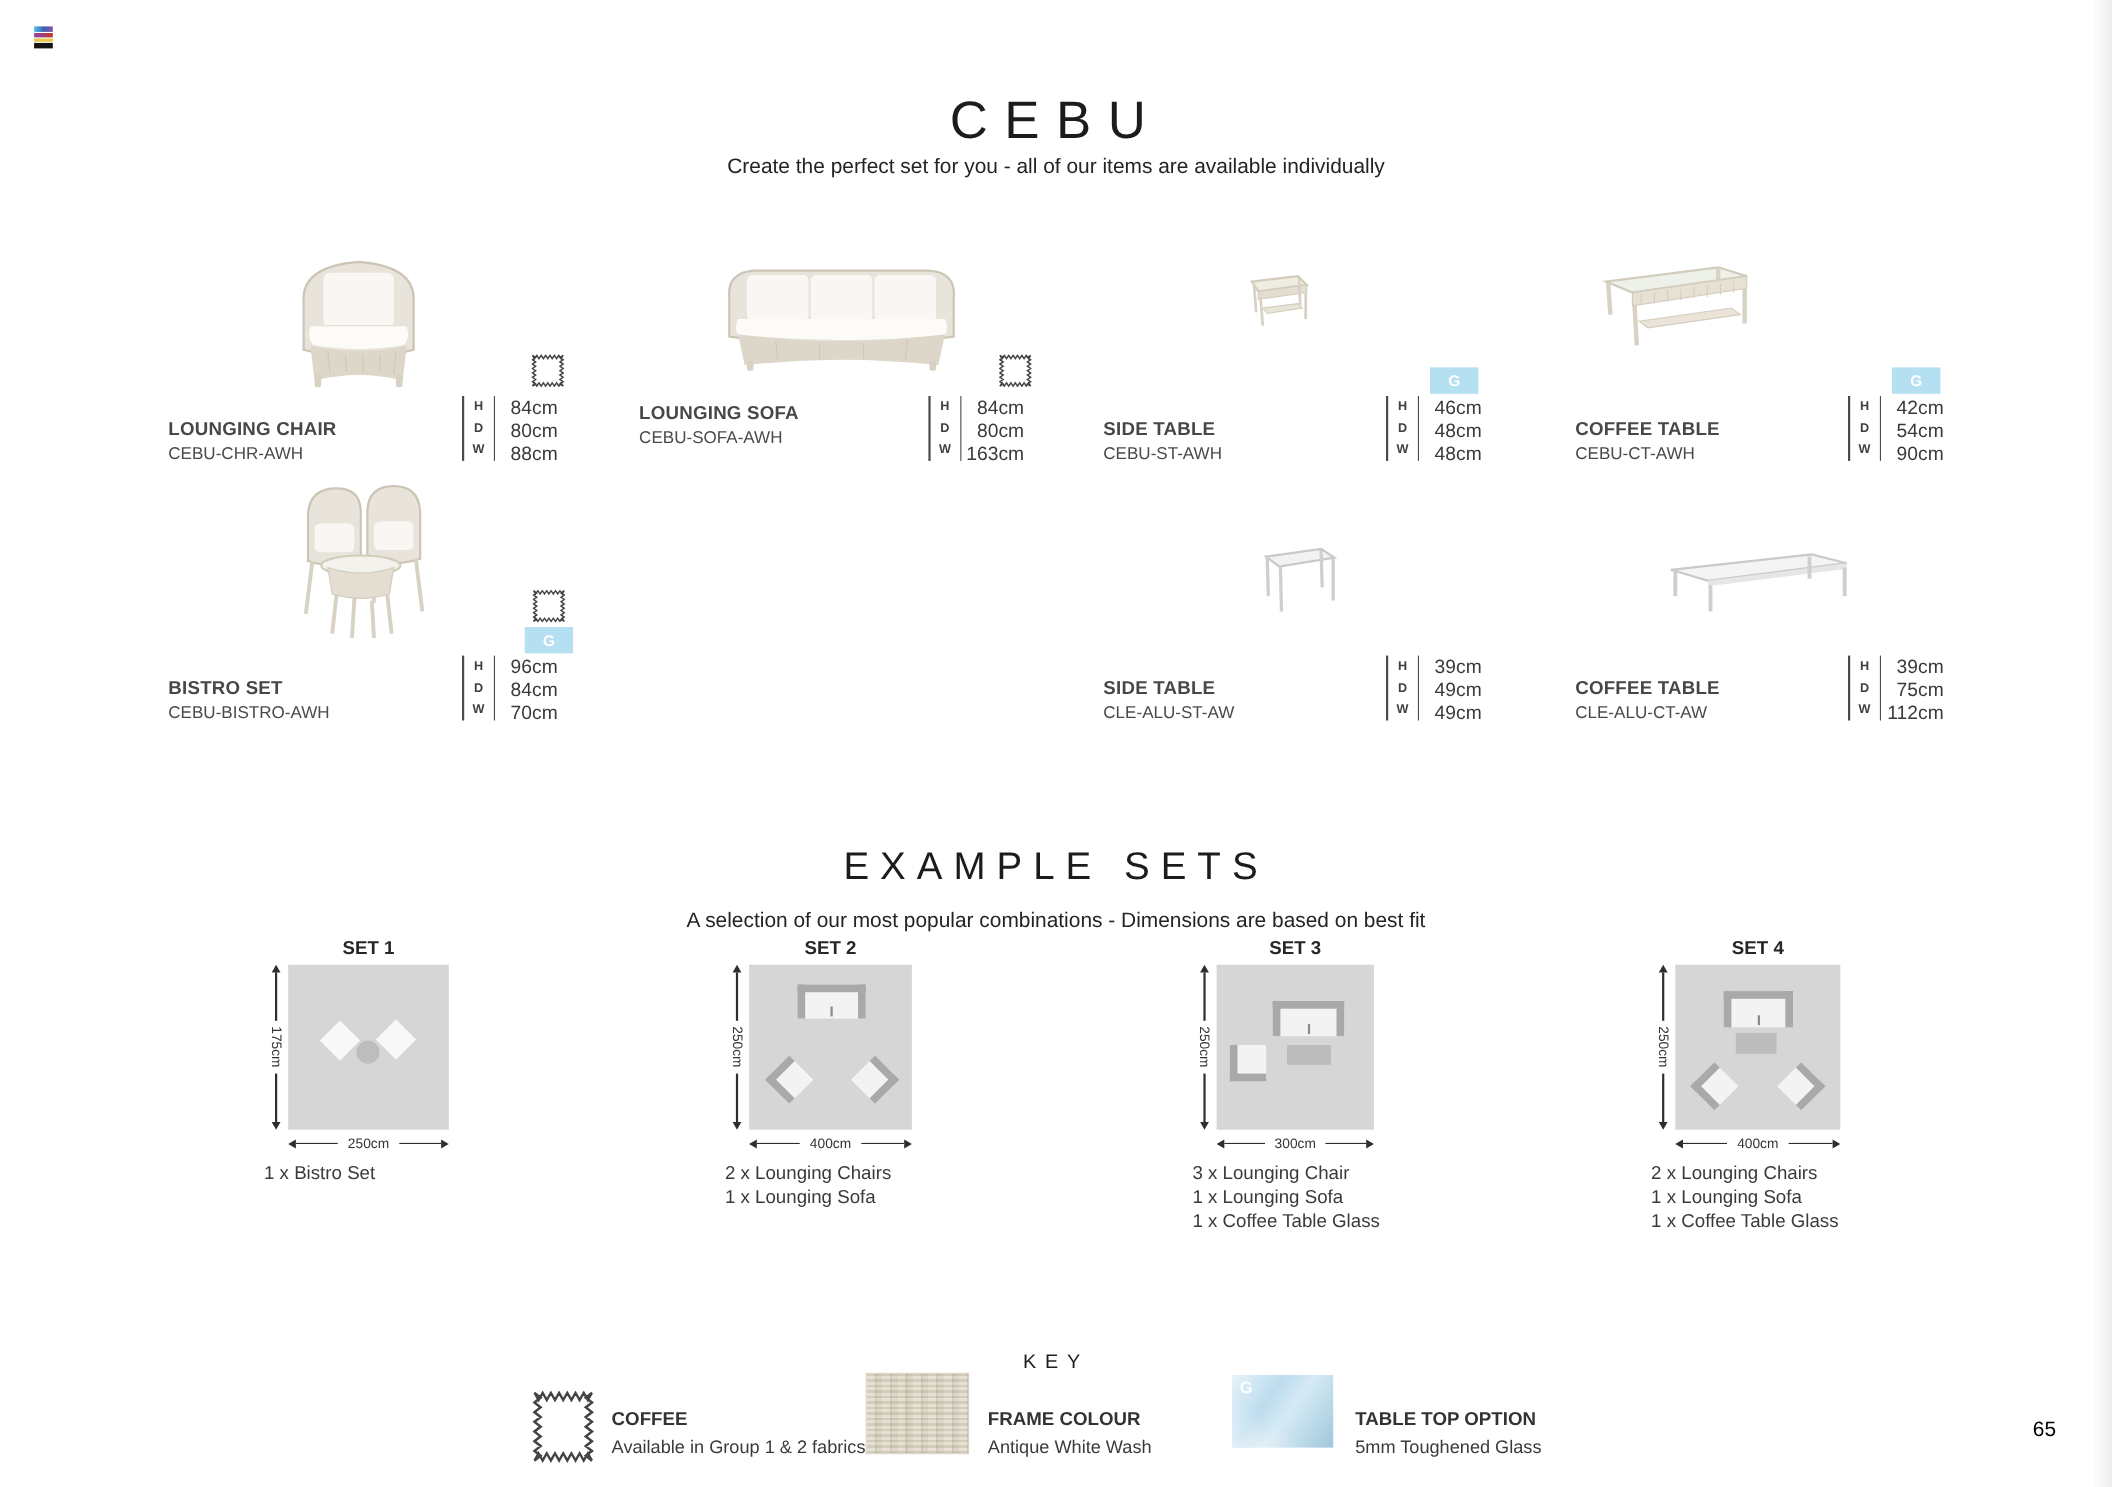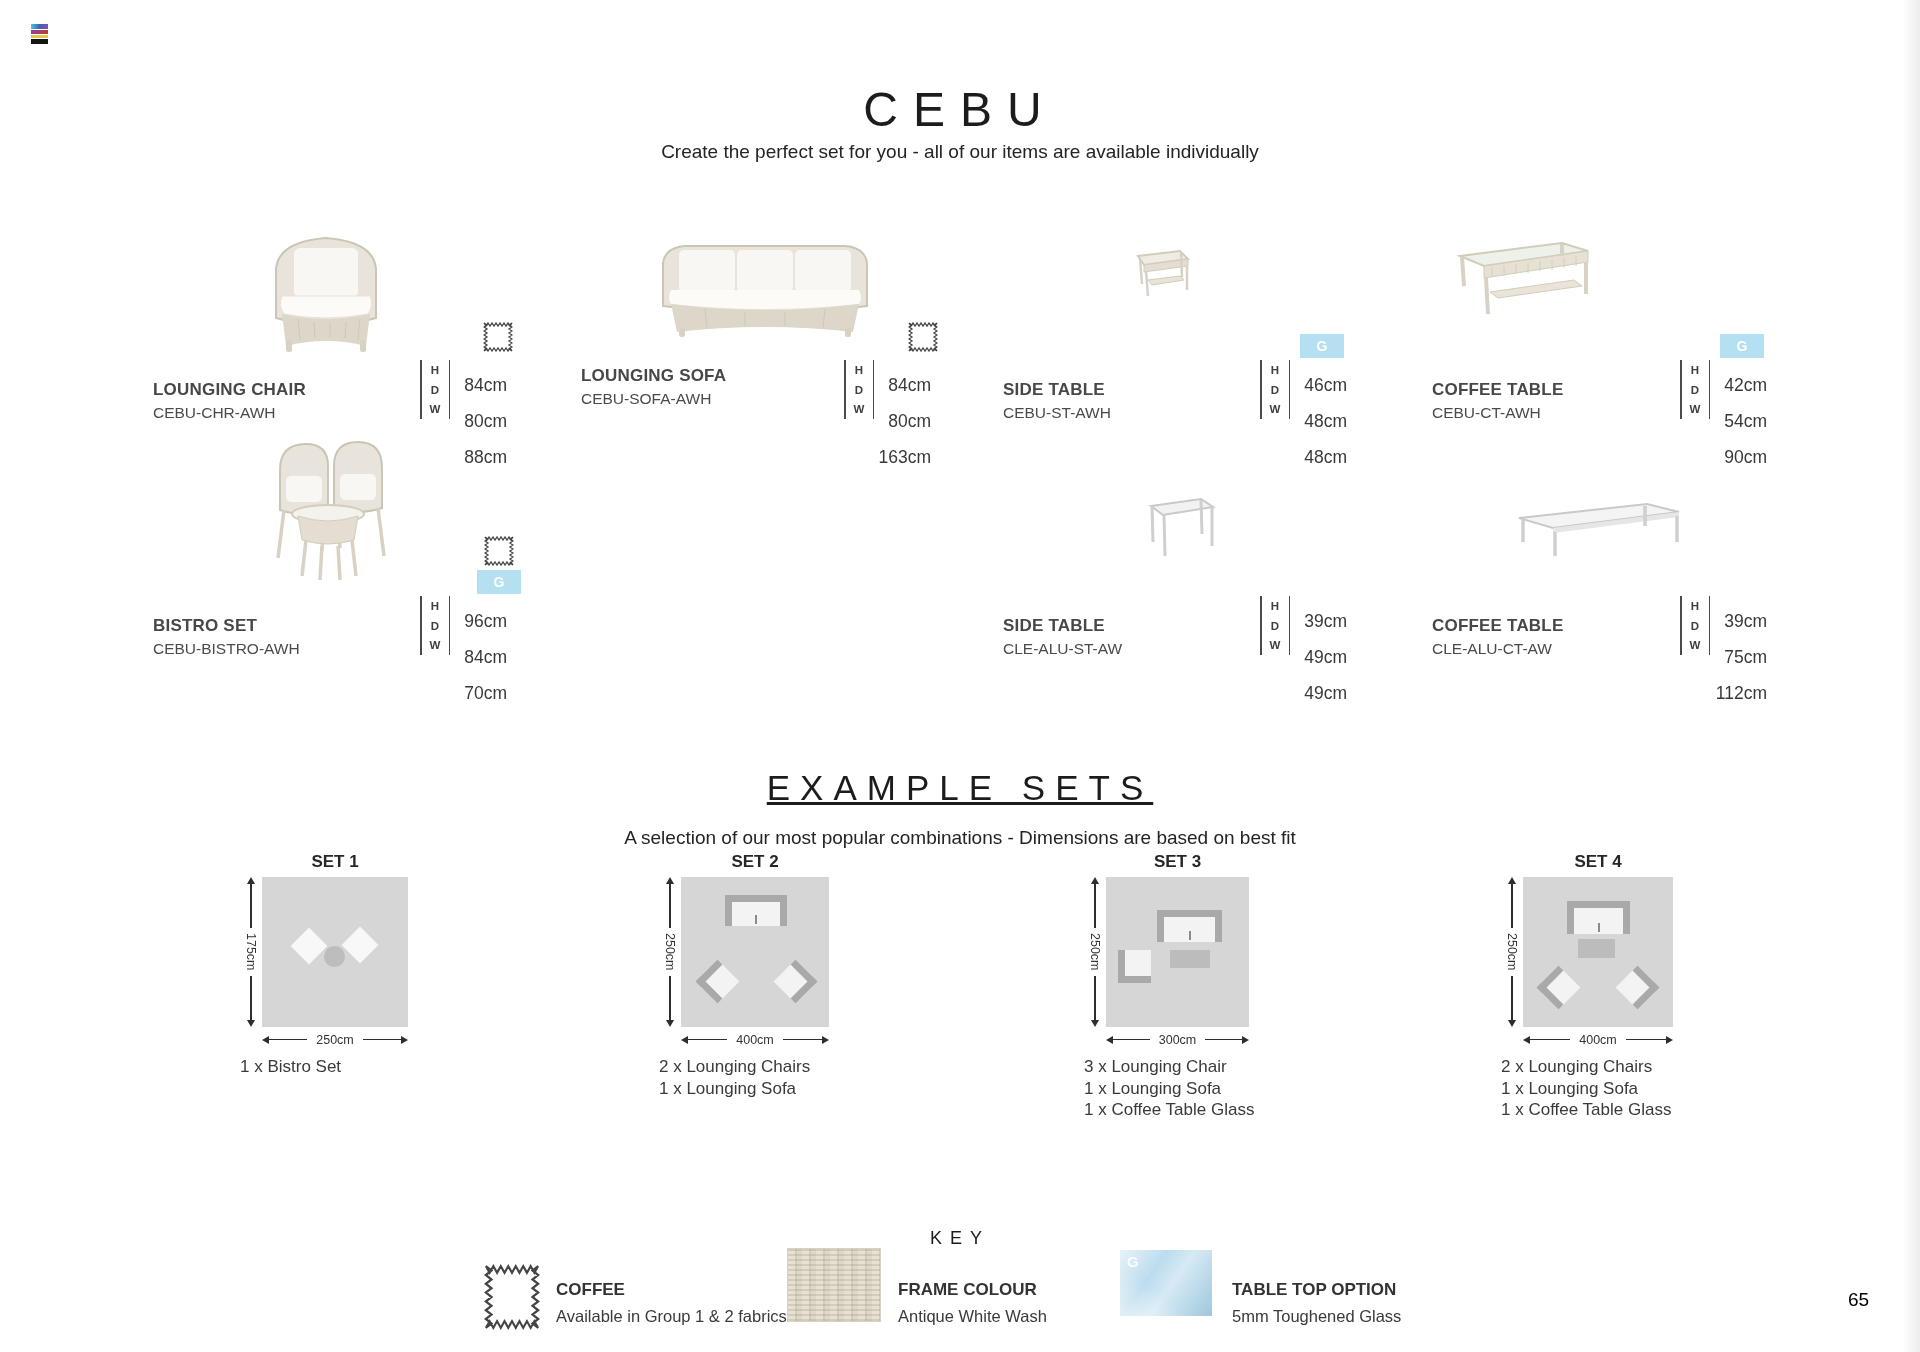--- a/index.html
+++ b/index.html
@@ -6,21 +6,21 @@
   body{
     width:1920px;height:1352px;position:relative;background:#ffffff;
     font-family:"Liberation Sans", sans-serif;color:#3c3c3c;overflow:hidden;
   }
   .abs{position:absolute;}
   .ctr{left:0;width:1920px;text-align:center;}
 
   
   .h-title{top:82px;font-size:48px;letter-spacing:15px;font-weight:500;color:#1c1c1c;}
   .h-sub{top:141px;font-size:19px;font-weight:500;color:#242424;}
-  .es-title{top:768px;font-size:35px;letter-spacing:10px;font-weight:500;color:#1c1c1c;text-decoration:underline;}
+  .es-title{top:768px;font-size:35px;letter-spacing:10px;font-weight:500;color:#1c1c1c;}
   .es-sub{top:827px;font-size:19px;font-weight:500;color:#242424;}
   .key-title{top:1228px;font-size:18px;letter-spacing:8px;font-weight:500;color:#1c1c1c;}
 
   
   .logo{left:31px;top:24px;width:17px;height:21px;display:flex;flex-direction:column;gap:1px;}
   .logo .b1{height:5px;background:linear-gradient(90deg,#4fc3e8,#3d63b2,#8a4fa8);}
   .logo .b2{height:4px;background:linear-gradient(90deg,#8e44ad,#c0392b);}
   .logo .b3{height:3px;background:#e8c84a;}
   .logo .b4{height:5px;background:#141414;}
 
@@ -28,21 +28,21 @@
   .plabel{position:absolute;}
   .pname{font-size:17px;font-weight:600;color:#474747;letter-spacing:0.2px;white-space:nowrap;margin-top:18px;}
   .pcode{font-size:15.5px;font-weight:500;color:#4a4a4a;margin-top:4px;white-space:nowrap;}
 
   
   .dims{position:absolute;display:flex;height:59px;align-items:stretch;}
   .dbar{width:1.5px;background:#4a4a4a;}
   .dletters{width:27px;display:flex;flex-direction:column;}
   .dletters span{flex:1;display:flex;align-items:center;justify-content:center;font-size:11.5px;font-weight:600;color:#3f3f3f;}
   .dvals{width:57px;display:flex;flex-direction:column;}
-  .dvals span{flex:1;display:flex;align-items:center;justify-content:flex-end;font-size:17.5px;font-weight:500;color:#393939;white-space:nowrap;margin-top:15px;}
+  .dvals span{flex:1;display:flex;align-items:center;justify-content:flex-end;font-size:17.5px;font-weight:500;color:#393939;white-space:nowrap;}
 
   
   .fab-badge{position:absolute;width:30px;height:30px;}
   .g-badge{position:absolute;width:44px;height:24px;background:#b5e0f2;color:#ffffff;
     display:flex;align-items:center;justify-content:center;font-size:14px;font-weight:600;}
 
   
   .set-label{position:absolute;font-size:17px;font-weight:700;color:#262626;text-align:center;}
   .setbox{position:absolute;background:#d6d6d6;}
   .tv-sofa{position:absolute;box-sizing:border-box;background:#f3f3f3;border:7px solid #a9a9a9;border-bottom:0;}

